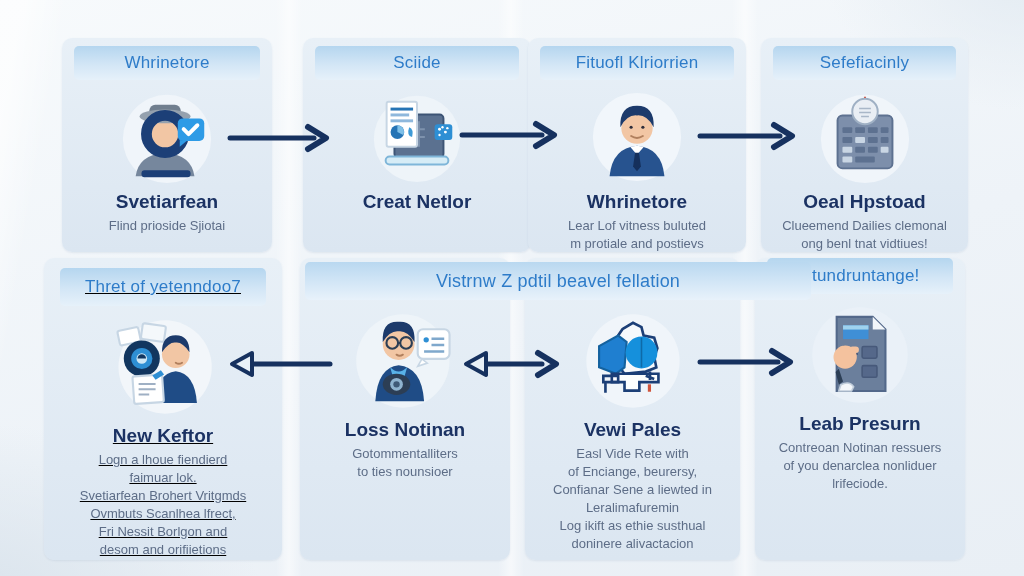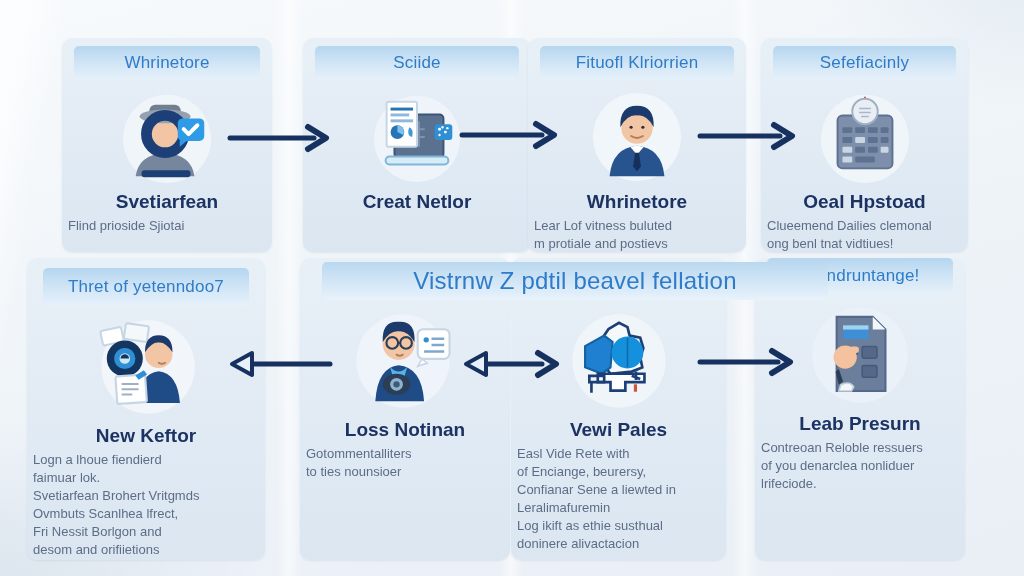--- a/index.html
+++ b/index.html
@@ -13,42 +13,42 @@
       linear-gradient(165deg,#f7fafc 0%,#eef3f8 55%,#e9eff5 100%);
   }
   .streak{position:absolute;top:0;bottom:0;width:26px;background:linear-gradient(90deg,rgba(255,255,255,0),rgba(255,255,255,.55),rgba(255,255,255,0));}
   .panel{position:absolute;border-radius:10px;background:linear-gradient(180deg,#e8f0f7 0%,#dfe9f3 70%,#dbe6f1 100%);box-shadow:0 1px 2px rgba(120,150,180,.15);}
   .tp{top:38px;height:214px;}
   .tp1{left:62px;width:210px;}
   .tp2{left:303px;width:228px;}
   .tp3{left:520px;width:218px;margin-left:8px;}
   .tp4{left:761px;width:207px;}
   .bp{top:258px;height:302px;}
-  .bp1{left:27px;width:238px;}
+  .bp1{left:44px;width:238px;text-decoration:underline;}
   .bp2{left:300px;width:210px;}
-  .bp3{left:511px;width:215px;}
+  .bp3{left:525px;width:215px;}
   .bp4{left:755px;width:210px;}
   .phead{
     margin:8px 12px 0;height:34px;border-radius:5px;
     background:linear-gradient(180deg,#b5d6ef 0%,#d3e6f6 55%,#e6f1fa 100%);
     display:flex;align-items:center;justify-content:center;
     color:#2e7cc9;font-size:17px;letter-spacing:.2px;white-space:nowrap;
   }
   .bp1 .phead{height:38px;margin:10px 16px 0;}
   .bp4 .phead{height:36px;margin:0 12px 0;}
   .span-head{
-    position:absolute;left:322px;top:262px;width:506px;height:38px;border-radius:5px;
+    position:absolute;left:305px;top:262px;width:506px;height:38px;border-radius:5px;
     background:linear-gradient(180deg,#b9d8f0 0%,#d6e8f7 60%,#e8f2fb 100%);
     display:flex;align-items:center;justify-content:center;
-    color:#2e7cc9;font-size:24px;letter-spacing:.2px;z-index:3;
+    color:#2e7cc9;font-size:18px;letter-spacing:.2px;z-index:3;
   }
   .icon-wrap{display:flex;justify-content:center;margin-top:8px;}
   .bp2 .icon-wrap,.bp3 .icon-wrap{margin-top:50px;}
   .ptitle{text-align:center;font-weight:bold;color:#1b3263;font-size:19px;margin-top:5px;}
-  .pdesc{color:#5d6d87;font-size:13px;line-height:1.38;white-space:pre-line;margin-top:4px;padding:0 6px;}
+  .pdesc{text-align:center;color:#5d6d87;font-size:13px;line-height:1.38;white-space:pre-line;margin-top:4px;padding:0 6px;}
   .arrows{position:absolute;left:0;top:0;z-index:4;pointer-events:none;}
 </style>
 </head>
 <body>
 
 <div class="stage">
   <div class="streak" style="left:276px"></div>
   <div class="streak" style="left:498px"></div>
   <div class="streak" style="left:732px"></div>
 
@@ -245,21 +245,21 @@
         <rect x="52" y="42" width="14" height="11" rx="1.5" fill="#55688a" stroke="#47597a" stroke-width="1.5"></rect>
         <rect x="52" y="60" width="14" height="11" rx="1.5" fill="#55688a" stroke="#47597a" stroke-width="1.5"></rect>
         <path d="M34 42 l14 4 M34 49 l14 0" stroke="#47597a" stroke-width="2"></path>
         <circle cx="36" cy="52" r="11" fill="#f4c29e"></circle>
         <rect x="40" y="42" width="9" height="6" rx="3" fill="#f4c29e"></rect>
         <path d="M30 63 l4 12 l-4 3 l-3 -12 Z" fill="#2c3e55"></path>
         <path d="M32 78 q8 -4 12 2 l-2 4 l-12 0 Z" fill="#f4f7fa" stroke="#c2cedb" stroke-width="1.5"></path>
       </svg>
     </div>
     <div class="ptitle">Leab Presurn</div>
-    <div class="pdesc">Contreoan Reloble ressuers
+    <div class="pdesc">Contreoan Notinan ressuers
 of you denarclea nonliduer
 lrifeciode.</div>
   </div>
 
   <svg class="arrows" width="1024" height="576" viewBox="0 0 1024 576">
     <g stroke="#16315f" stroke-width="5" fill="none" stroke-linecap="round" stroke-linejoin="round">
       <path d="M230 138 H314"></path>
       <path d="M308 127 L326 138 L308 149" stroke-width="6"></path>
       <path d="M462 135 H542"></path>
       <path d="M536 124 L554 135 L536 146" stroke-width="6"></path>

